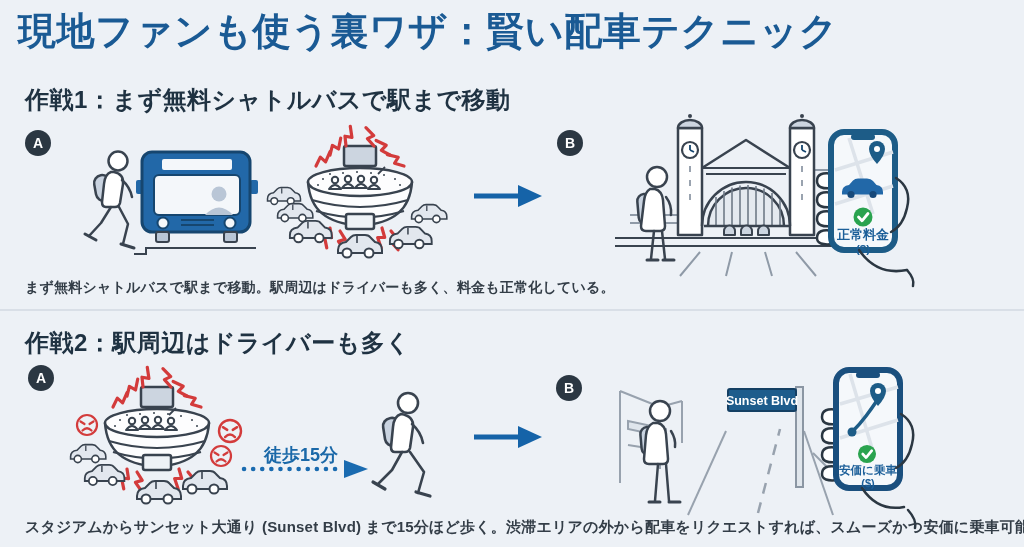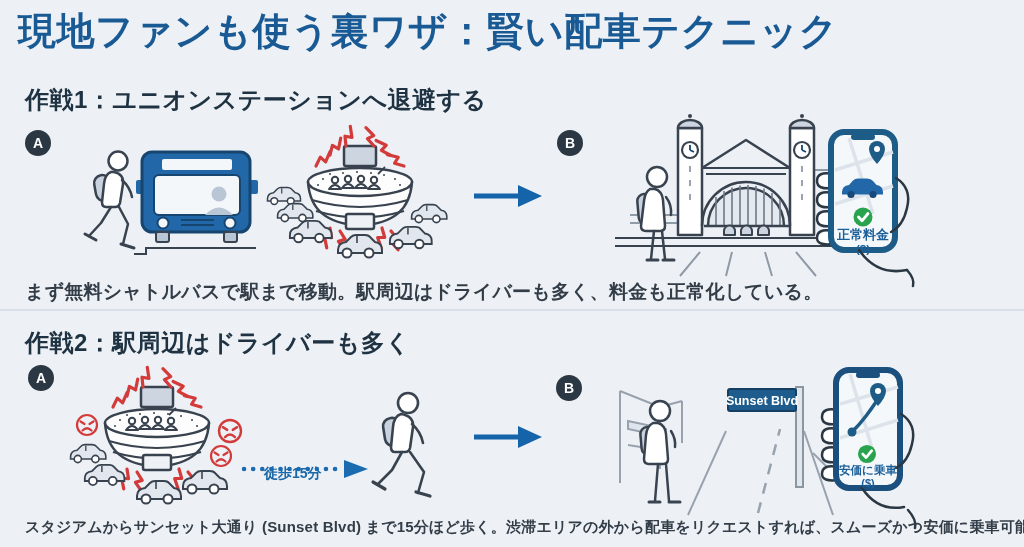--- a/index.html
+++ b/index.html
@@ -11,29 +11,29 @@
   .abs{position:absolute;}
   #stage{position:absolute;left:0;top:0;width:820px;height:547px;background:#edf1f6;}
   .page-title{
     left:18px;top:6px;font-size:38px;font-weight:800;color:#1a5a94;
     letter-spacing:.5px;white-space:nowrap;
   }
   .section-heading{
     font-size:24px;font-weight:800;color:#1f3242;white-space:nowrap;letter-spacing:.5px;
   }
   .caption{
-    font-size:19px;font-weight:600;color:#333d47;white-space:nowrap;letter-spacing:.2px;
+    font-size:14px;font-weight:600;color:#333d47;white-space:nowrap;letter-spacing:.2px;
   }
   .badge{
     width:26px;height:26px;border-radius:50%;background:#2b3742;color:#ffffff;
     font-size:14px;font-weight:700;display:flex;align-items:center;justify-content:center;
   }
   .divider{left:0;top:309px;width:1024px;height:2px;background:#d9dfe7;}
   .walk-label{
-    font-size:14px;font-weight:800;color:#1a68a8;white-space:nowrap;margin-top:22px;
+    font-size:18px;font-weight:800;color:#1a68a8;white-space:nowrap;
   }
   svg{overflow:visible;display:block;}
   .phone-status{font-weight:800;fill:#1c5f99;text-anchor:middle;
     font-family:"Liberation Sans","DejaVu Sans",sans-serif;}
   .sign-text{font-weight:700;fill:#ffffff;text-anchor:middle;font-size:12.5px;
     font-family:"Liberation Sans","DejaVu Sans",sans-serif;}
 </style>
 </head>
 <body>
 
@@ -61,21 +61,21 @@
       <g id="def-pin">
         <path d="M0,14 Q-8,5 -8,-1 A8,8 0 1 1 8,-1 Q8,5 0,14 Z" fill="#1d5c87"></path>
         <circle cy="-1" r="3" fill="#ffffff"></circle>
       </g>
     </defs>
   </svg>
 
   <div class="abs page-title">現地ファンも使う裏ワザ：賢い配車テクニック</div>
 
   <div>
-    <div class="abs section-heading" style="left:25px;top:84px">作戦1：ユニオンステーションへ退避する</div>
+    <div class="abs section-heading" style="left:25px;top:84px">作戦1：まず無料シャトルバスで駅まで移動</div>
 
     <div class="abs badge" style="left:25px;top:130px">A</div>
 
     <svg class="abs" style="left:78px;top:148px" width="182" height="118" viewBox="0 0 182 118">
       <g stroke="#39434f" stroke-width="2.5" stroke-linecap="round" stroke-linejoin="round">
         <circle cx="40" cy="13" r="9.5" fill="#ffffff"></circle>
         <rect x="17" y="27" width="16" height="26" rx="8" fill="#c9d3e0" transform="rotate(-10 25 40)"></rect>
         <path d="M33,24 q-6,2 -7,12 l-2,18 q0,5 4,5 h9 q4,0 5,-4 l3,-19 q1,-10 -9,-12 z" fill="#ffffff"></path>
         <path d="M44,32 q8,7 10,17" fill="none"></path>
         <path d="M41,59 L50,76 L45,96" fill="none"></path>

